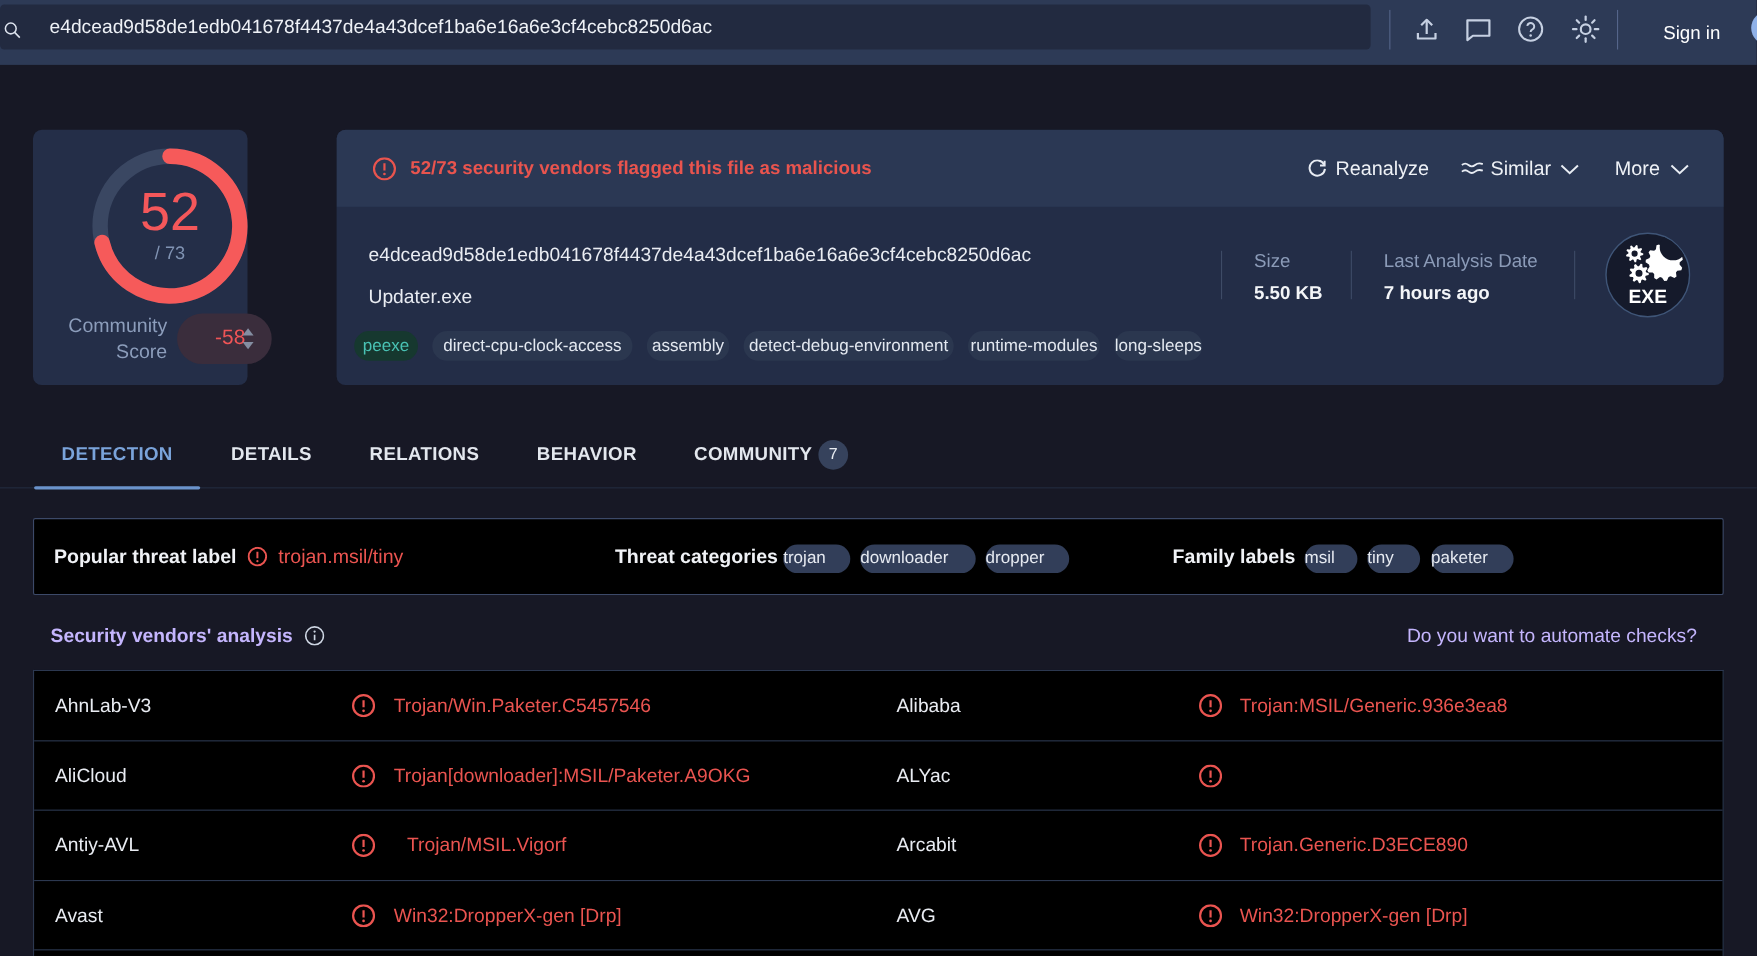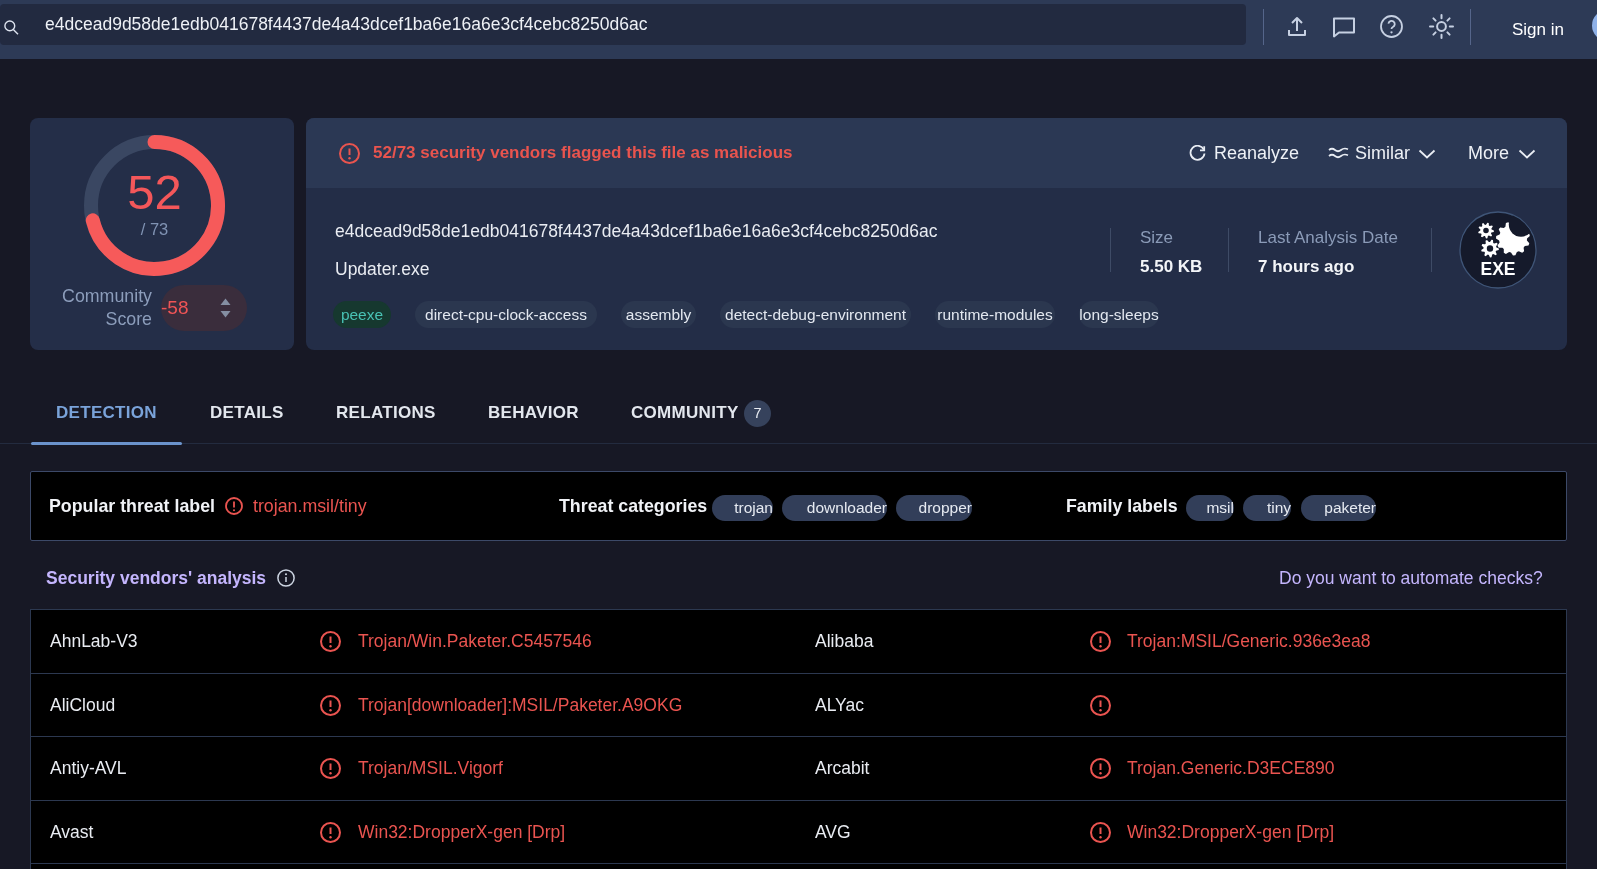--- a/index.html
+++ b/index.html
@@ -5,48 +5,48 @@
 *{margin:0;padding:0;box-sizing:border-box}
 html,body{width:1597px;height:869px;overflow:hidden;background:#171825;font-family:"Liberation Sans",sans-serif}
 .abs{position:absolute}
 
 .topbar{position:absolute;top:0;left:0;width:1597px;height:59px;background:#2d3a56}
 .search{position:absolute;left:0;top:4px;width:1246px;height:41px;background:#222a40;border-radius:4px;color:#eef1f6;font-size:17.5px;line-height:41px;padding-left:45px}
 .vsep{position:absolute;width:1px;background:#55658a}
 .signin{position:absolute;top:0;left:1512px;height:59px;line-height:59px;color:#fff;font-size:17px}
 
 .card{position:absolute;background:#242e48;border-radius:8px}
-#leftcard{left:30px;top:118px;width:264px;height:232px}
+#leftcard{left:30px;top:118px;width:195px;height:232px}
 #rightcard{left:306px;top:118px;width:1261px;height:232px;background:#232d47;overflow:hidden}
 #rightstrip{position:absolute;left:0;top:0;width:1261px;height:70px;background:#2b3854}
 .warntext{position:absolute;left:67px;top:0;height:70px;line-height:70px;color:#e9544e;font-weight:bold;font-size:17px}
 .btnrow{position:absolute;top:0;height:70px;line-height:70px;color:#eef1f6;font-size:18px}
 .hash2{position:absolute;left:29px;top:103px;color:#e9ecf2;font-size:17.5px}
 .fname{position:absolute;left:29px;top:141px;color:#e9ecf2;font-size:17.5px}
 .lab{position:absolute;color:#8b9bb8;font-size:17px}
 .val{position:absolute;color:#f3f5f8;font-size:17px;font-weight:bold}
-.tagrow{position:absolute;left:27px;top:183px;display:flex;gap:24px}
+.tagrow{position:absolute;left:16px;top:183px;display:flex;gap:13px}
 .tag{height:27px;line-height:27px;border-radius:14px;background:#2b374f;color:#e3e8f0;font-size:15.5px;white-space:nowrap;text-align:center}
 .tag.green{background:#16382f;color:#49c2b4}
 
 .cscore{position:absolute;color:#8c9dbb;font-size:17.8px;text-align:right;line-height:23px;left:20px;top:167px;width:102px}
 .cpill{position:absolute;left:131px;top:167px;width:86px;height:46px;border-radius:23px;background:#3a2d3c;}
-.cpill .num{position:absolute;left:0;top:0;width:62px;height:46px;line-height:46px;text-align:left;color:#ef5456;font-size:19px}
+.cpill .num{position:absolute;left:0;top:0;width:62px;height:46px;line-height:46px;text-align:right;color:#ef5456;font-size:19px}
 
 .tabs{position:absolute;left:0;top:388px;width:1597px;height:56px;border-bottom:1px solid #232b3f}
 .tab{position:absolute;top:388px;height:56px;line-height:50px;font-size:17px;font-weight:bold;color:#e3e7ee;letter-spacing:.3px}
 .tab.active{color:#7aa3da;}
 .tabline{position:absolute;left:31px;top:442px;width:151px;height:3px;background:#6b93cc;border-radius:2px}
 .badge7{position:absolute;left:744px;top:400px;width:27px;height:27px;border-radius:50%;background:#36425c;color:#e8ecf2;font-size:14.5px;text-align:center;line-height:27px}
 
 .panel{position:absolute;left:30px;top:471px;width:1537px;height:70px;background:#000000;border:1px solid #3c4968;border-radius:2px}
 .bold{font-weight:bold}
 .ptext{position:absolute;top:0;height:68px;line-height:68px;font-size:17.8px;color:#f0f2f6}
 .red{color:#ea5450}
-.pill{position:absolute;top:23px;height:26px;line-height:26px;border-radius:13px;background:#323e59;color:#e6eaf1;font-size:15.5px;text-align:right}
+.pill{position:absolute;top:23px;height:26px;line-height:26px;border-radius:13px;background:#323e59;color:#e6eaf1;font-size:15.5px;text-align:left}
 
 .vhead{position:absolute;top:568px;font-size:17.5px;color:#c4b5fd}
 
 .vtable{position:absolute;left:30px;top:609px;width:1537px;height:260px;border:1px solid #2c3850;border-bottom:none;background:#000000}
 .vrow{position:relative;height:63.5px;border-bottom:1px solid #2c3850}
 .vname{position:absolute;top:0;height:63px;line-height:63px;color:#e9ecf2;font-size:17.5px}
 .vdet{position:absolute;top:0;height:63px;line-height:63px;color:#ea5450;font-size:17.5px}
 .wicon{position:absolute;top:21px}
 svg{display:block}
 </style>
@@ -241,21 +241,21 @@
         <circle cx="10.5" cy="15.2" r="1.2" fill="#ea5450" stroke="none"></circle>
       </svg>
     </div>
     <div class="vrow">
       <div class="vname" style="left:19px">Antiy-AVL</div>
       <svg class="wicon" style="left:289px" width="21" height="21" viewBox="0 0 21 21" fill="none" stroke="#ea5450" stroke-width="2">
         <circle cx="10.5" cy="10.5" r="9.5"></circle>
         <line x1="10.5" y1="5.5" x2="10.5" y2="12"></line>
         <circle cx="10.5" cy="15.2" r="1.2" fill="#ea5450" stroke="none"></circle>
       </svg>
-      <div class="vdet" style="left:327px">Trojan/MSIL.Vigorf</div>
+      <div class="vdet" style="left:339px">Trojan/MSIL.Vigorf</div>
       <div class="vname" style="left:784px">Arcabit</div>
       <svg class="wicon" style="left:1059px" width="21" height="21" viewBox="0 0 21 21" fill="none" stroke="#ea5450" stroke-width="2">
         <circle cx="10.5" cy="10.5" r="9.5"></circle>
         <line x1="10.5" y1="5.5" x2="10.5" y2="12"></line>
         <circle cx="10.5" cy="15.2" r="1.2" fill="#ea5450" stroke="none"></circle>
       </svg>
       <div class="vdet" style="left:1096px">Trojan.Generic.D3ECE890</div>
     </div>
     <div class="vrow">
       <div class="vname" style="left:19px">Avast</div>

